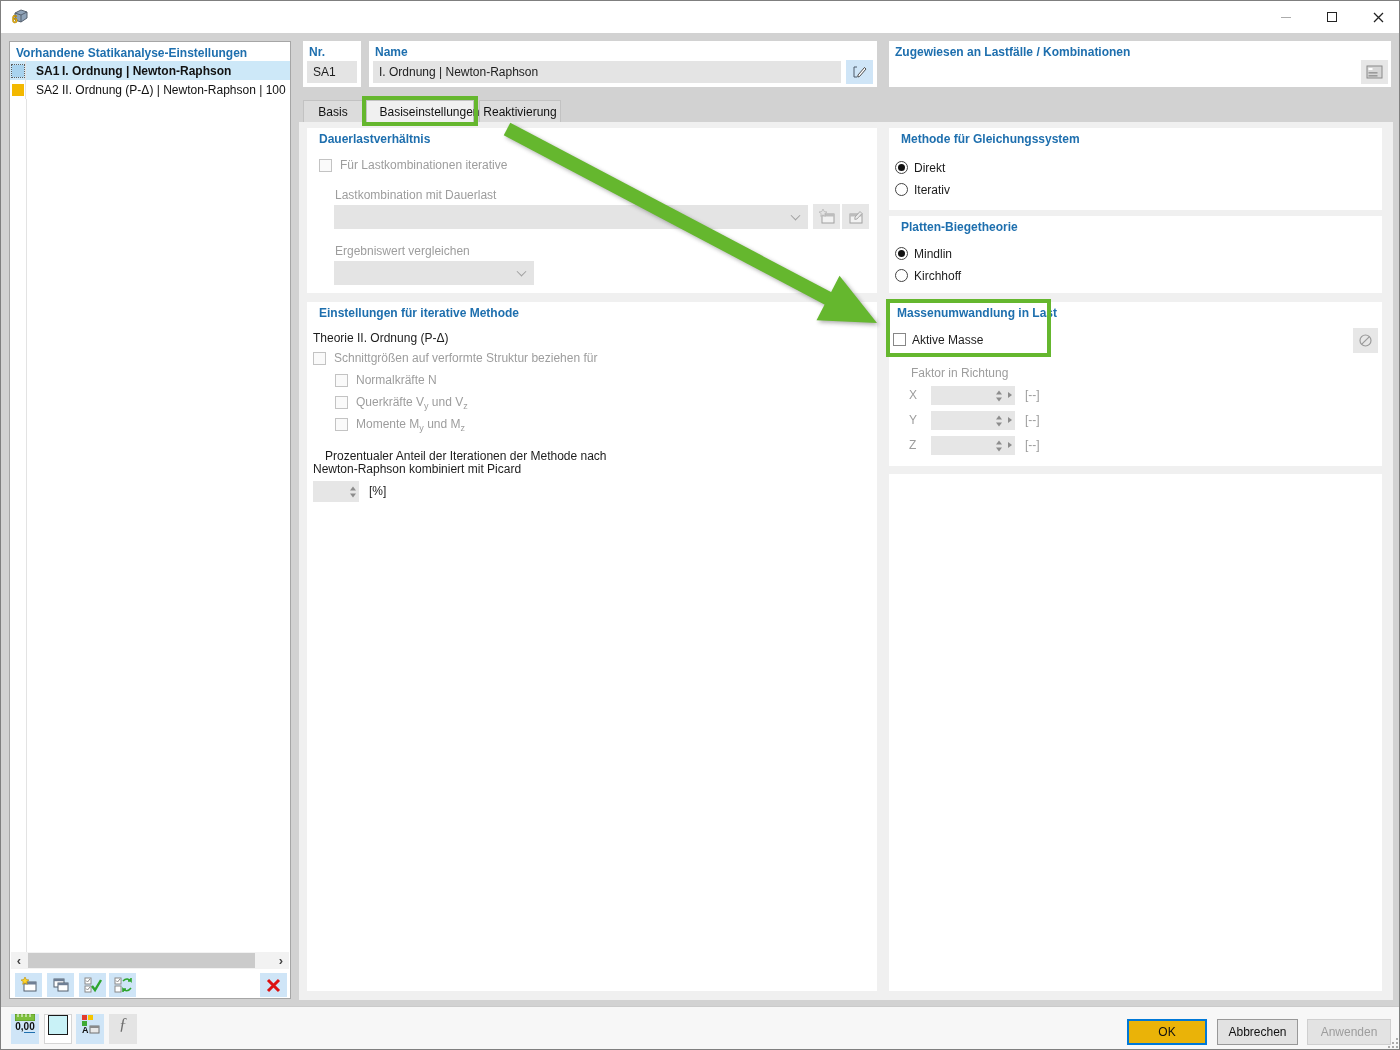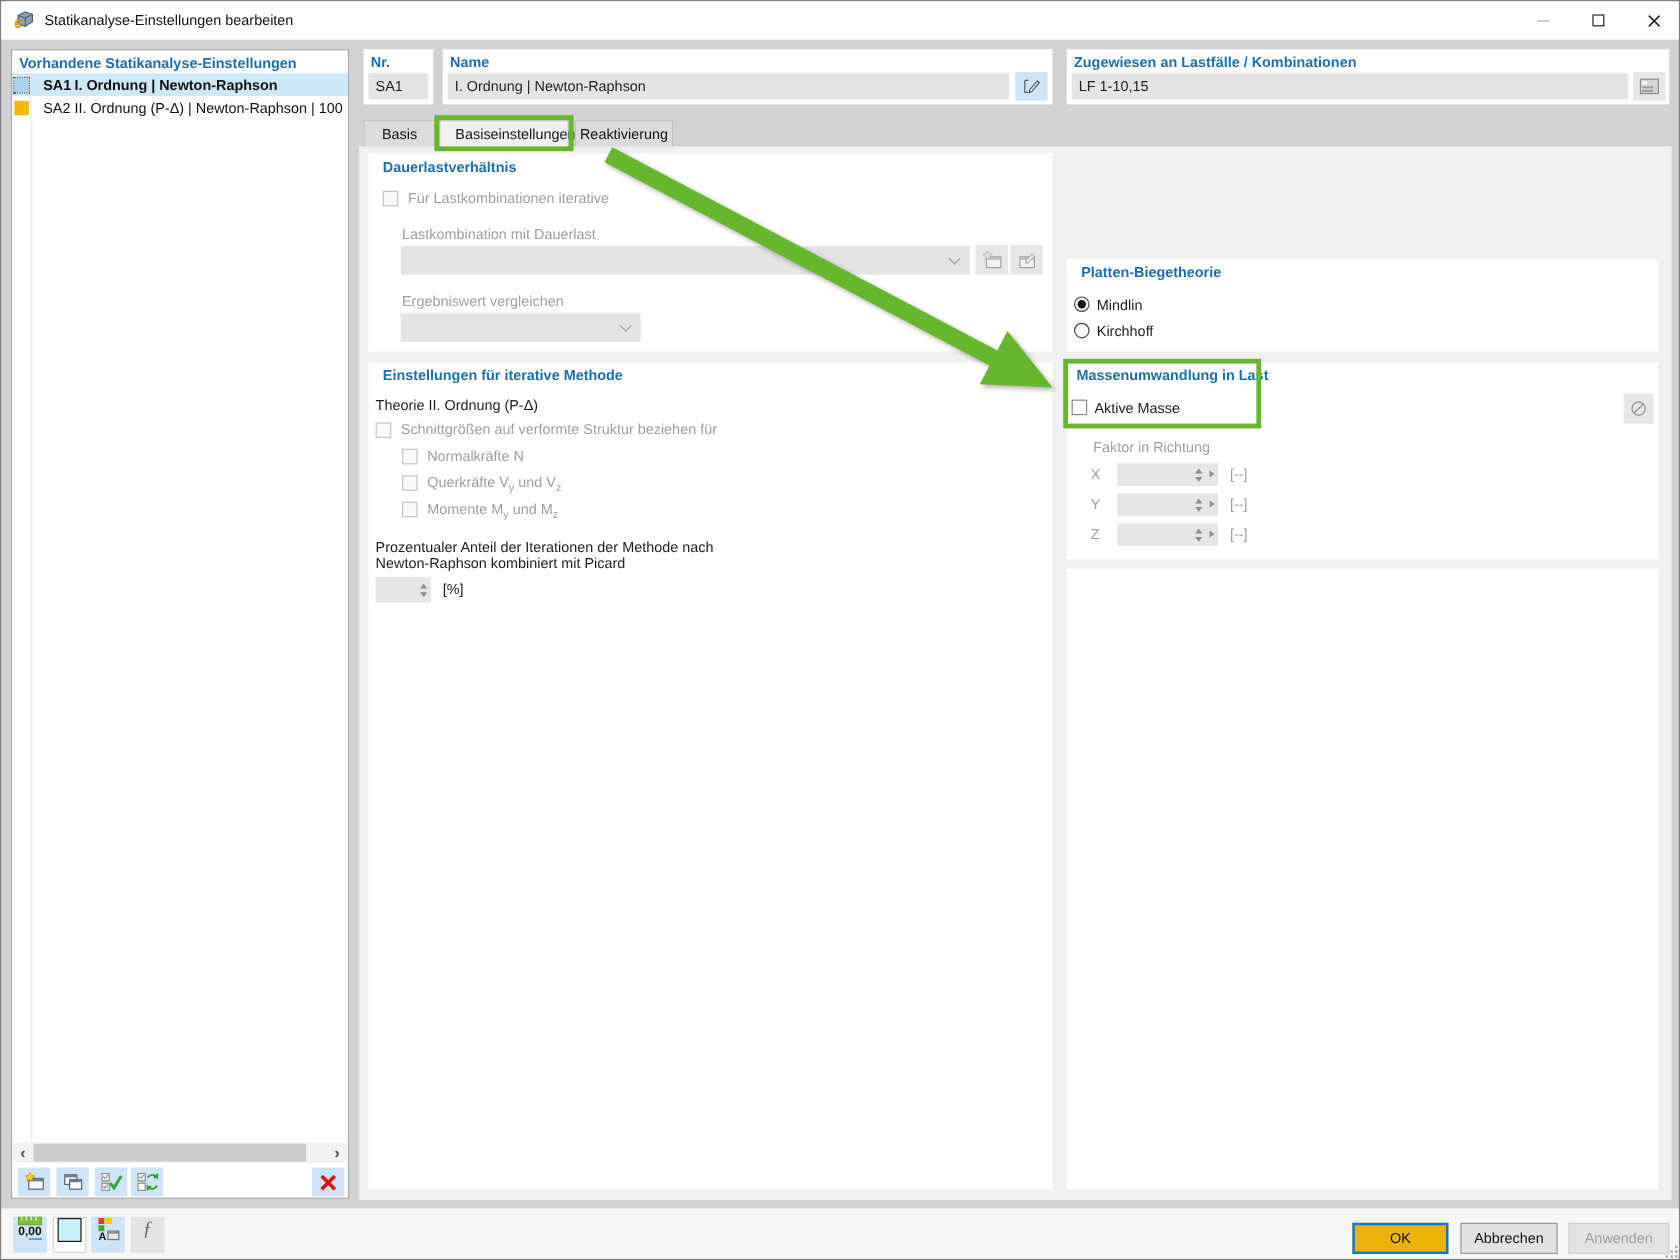--- a/index.html
+++ b/index.html
@@ -96,21 +96,20 @@
 <body>
 
 <div class="dialog">
 
   <div class="titlebar">
     <svg class="abs" style="left:10px;top:7px" width="18" height="18" viewBox="0 0 18 18">
       <path d="M4 5 L10 2 L16 4 L16 10 L10 14 L4 12 Z" fill="#8fa3b8" stroke="#55606e" stroke-width="1"></path>
       <path d="M4 5 L10 7 L16 4 M10 7 L10 14" fill="none" stroke="#55606e" stroke-width="1"></path>
       <text x="1" y="15" font-size="10" font-weight="bold" fill="#f0b400" stroke="#8a6500" stroke-width="0.3">6</text>
     </svg>
-    <div class="title-text">Statikanalyse-Einstellungen bearbeiten</div>
     <div class="winbtn" style="left:1262px">
       <div style="width:10px;height:1px;background:#ababab"></div>
     </div>
     <div class="winbtn" style="left:1308px">
       <div style="width:10px;height:10px;border:1px solid #232323"></div>
     </div>
     <div class="winbtn" style="left:1354px">
       <svg width="11" height="11" viewBox="0 0 11 11">
         <path d="M1 1 L10 10 M10 1 L1 10" stroke="#232323" stroke-width="1.3"></path>
       </svg>
@@ -193,21 +192,20 @@
     <div class="iconbtn-blue" style="left:477px;top:19px;width:27px;height:24px">
       <svg width="16" height="16" viewBox="0 0 16 16">
         <path d="M2 3 L2 13 M2 3 L5 3 M2 13 L5 13" stroke="#4c5a6b" fill="none"></path>
         <path d="M6 11 L12.5 3.5 L14 5 L7.5 12.5 L5.8 13 Z" fill="#fff" stroke="#3b3b3b" stroke-width="0.9"></path>
       </svg>
     </div>
   </div>
 
   <div class="wbox" style="left:888px;top:40px;width:502px;height:46px">
     <div class="blue-b abs" style="left:6px;top:4px">Zugewiesen an Lastfälle / Kombinationen</div>
-    <div class="field" style="left:4px;top:20px;width:464px;height:22px">LF 1-10,15</div>
     <div class="iconbtn-gray" style="left:472px;top:19px;width:27px;height:24px">
       <svg width="17" height="14" viewBox="0 0 17 14">
         <rect x="1" y="1" width="15" height="12" fill="#d6d6d6" stroke="#8a8a8a"></rect>
         <rect x="2.5" y="3" width="4" height="2" fill="#fff"></rect>
         <rect x="2.5" y="7" width="9" height="1.6" fill="#9a9a9a"></rect>
         <rect x="2.5" y="10" width="9" height="1.6" fill="#9a9a9a"></rect>
       </svg>
     </div>
   </div>
 
@@ -256,31 +254,38 @@
     <div class="blue-b abs" style="left:12px;top:4px">Einstellungen für iterative Methode</div>
     <div class="lab-k abs" style="left:6px;top:29px">Theorie II. Ordnung (P-Δ)</div>
     <div class="cb dis" style="left:6px;top:50px"></div>
     <div class="lab-g abs" style="left:27px;top:49px">Schnittgrößen auf verformte Struktur beziehen für</div>
     <div class="cb dis" style="left:28px;top:72px"></div>
     <div class="lab-g abs" style="left:49px;top:71px">Normalkräfte N</div>
     <div class="cb dis" style="left:28px;top:94px"></div>
     <div class="lab-g abs" style="left:49px;top:93px"><span>Querkräfte V</span><sub class="sml">y</sub><span> und V</span><sub class="sml">z</sub></div>
     <div class="cb dis" style="left:28px;top:116px"></div>
     <div class="lab-g abs" style="left:49px;top:115px"><span>Momente M</span><sub class="sml">y</sub><span> und M</span><sub class="sml">z</sub></div>
-    <div class="lab-k abs" style="left:6px;top:147px">Prozentualer Anteil der Iterationen der Methode nach</div>
+    <div class="lab-k abs" style="left:18px;top:147px">Prozentualer Anteil der Iterationen der Methode nach</div>
     <div class="lab-k abs" style="left:6px;top:160px">Newton-Raphson kombiniert mit Picard</div>
     <div class="spin" style="left:6px;top:179px;width:46px;height:21px">
       <div class="spin-arrs">
           <div class="tri-up"></div>
           <div class="tri-down"></div>
         </div>
     </div>
     <div class="lab-k abs" style="left:62px;top:182px">[%]</div>
   </div>
 
+  <div class="wbox" style="left:888px;top:127px;width:493px;height:82px">
+    <div class="blue-b abs" style="left:12px;top:4px">Methode für Gleichungssystem</div>
+    <div class="radio on" style="left:6px;top:33px"></div>
+    <div class="lab-k abs" style="left:25px;top:33px">Direkt</div>
+    <div class="radio" style="left:6px;top:55px"></div>
+    <div class="lab-k abs" style="left:25px;top:55px">Iterativ</div>
+  </div>
 
   <div class="wbox" style="left:888px;top:215px;width:493px;height:77px">
     <div class="blue-b abs" style="left:12px;top:4px">Platten-Biegetheorie</div>
     <div class="radio on" style="left:6px;top:31px"></div>
     <div class="lab-k abs" style="left:25px;top:31px">Mindlin</div>
     <div class="radio" style="left:6px;top:53px"></div>
     <div class="lab-k abs" style="left:25px;top:53px">Kirchhoff</div>
   </div>
 
   <div class="wbox" style="left:888px;top:301px;width:493px;height:164px">

